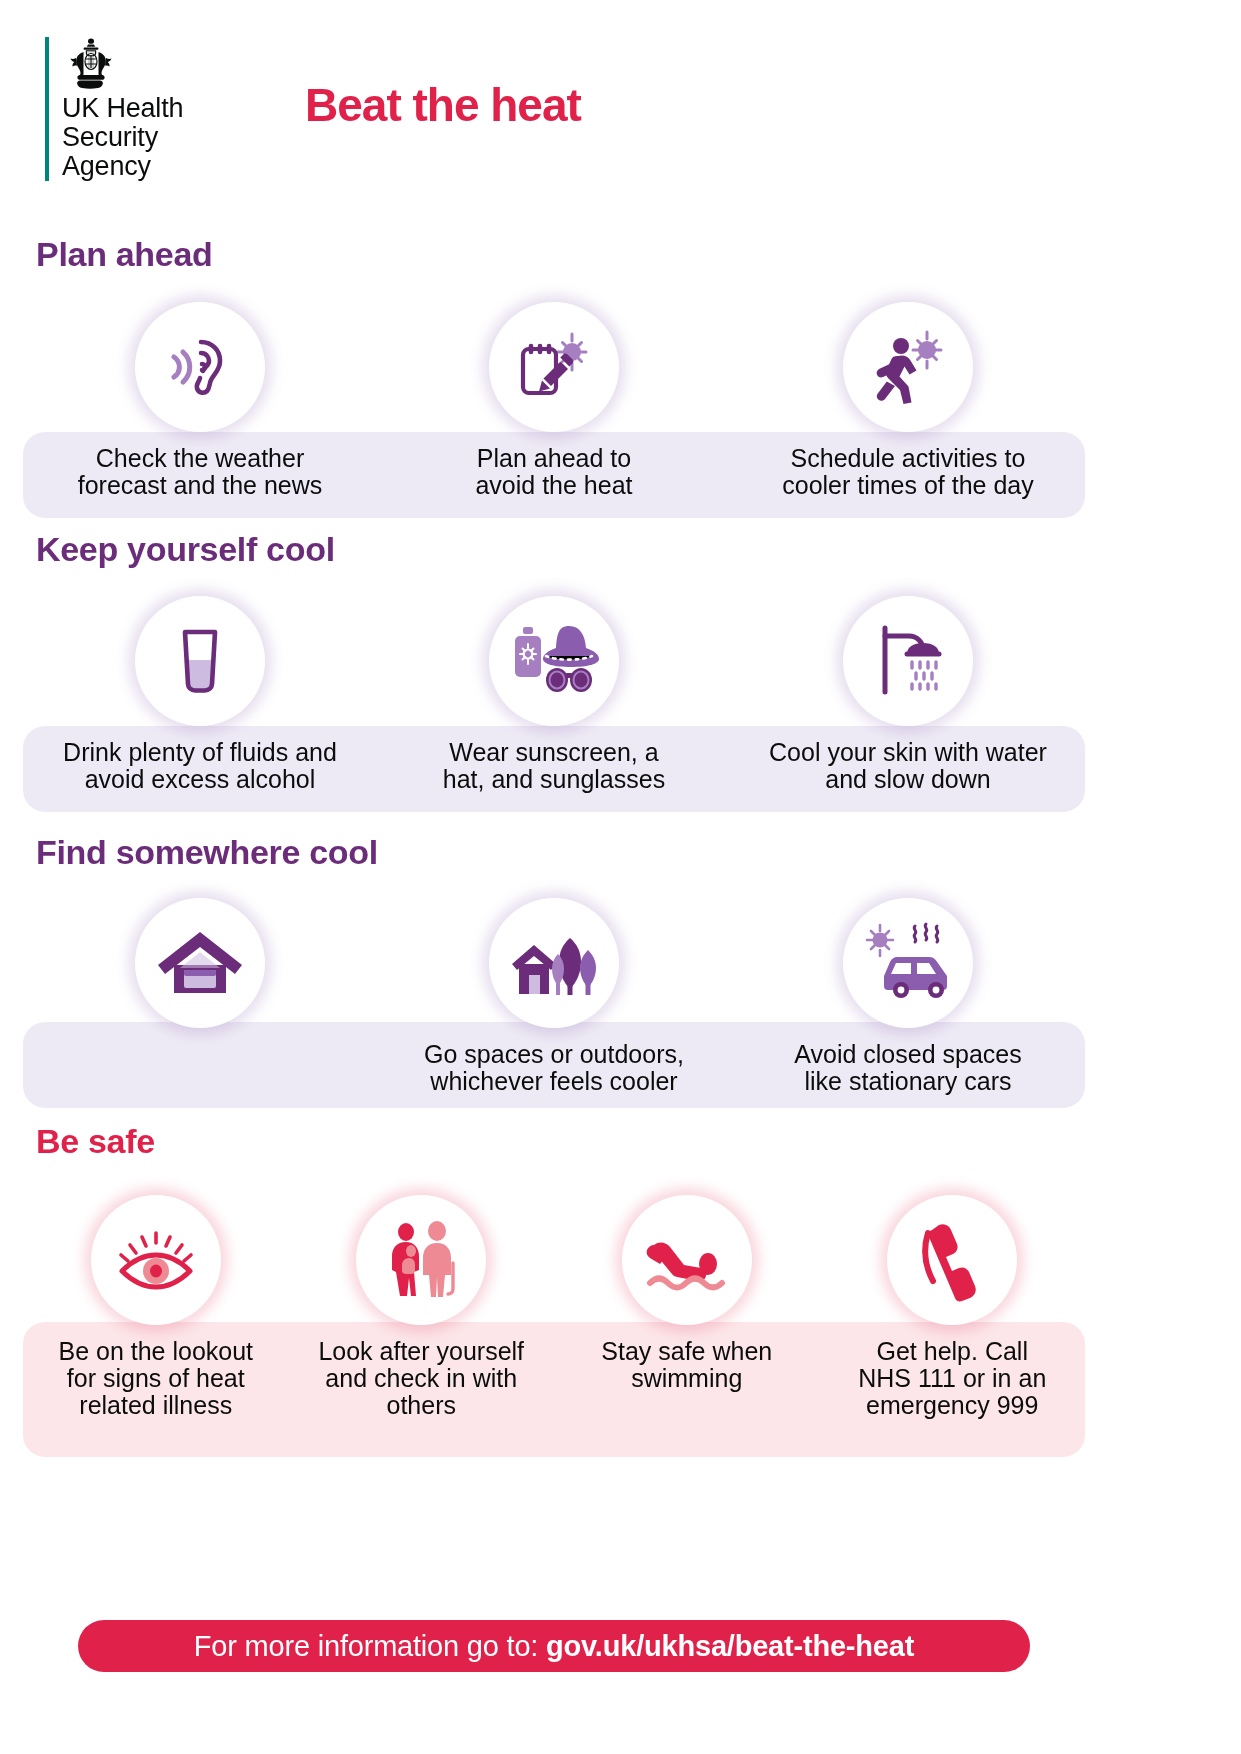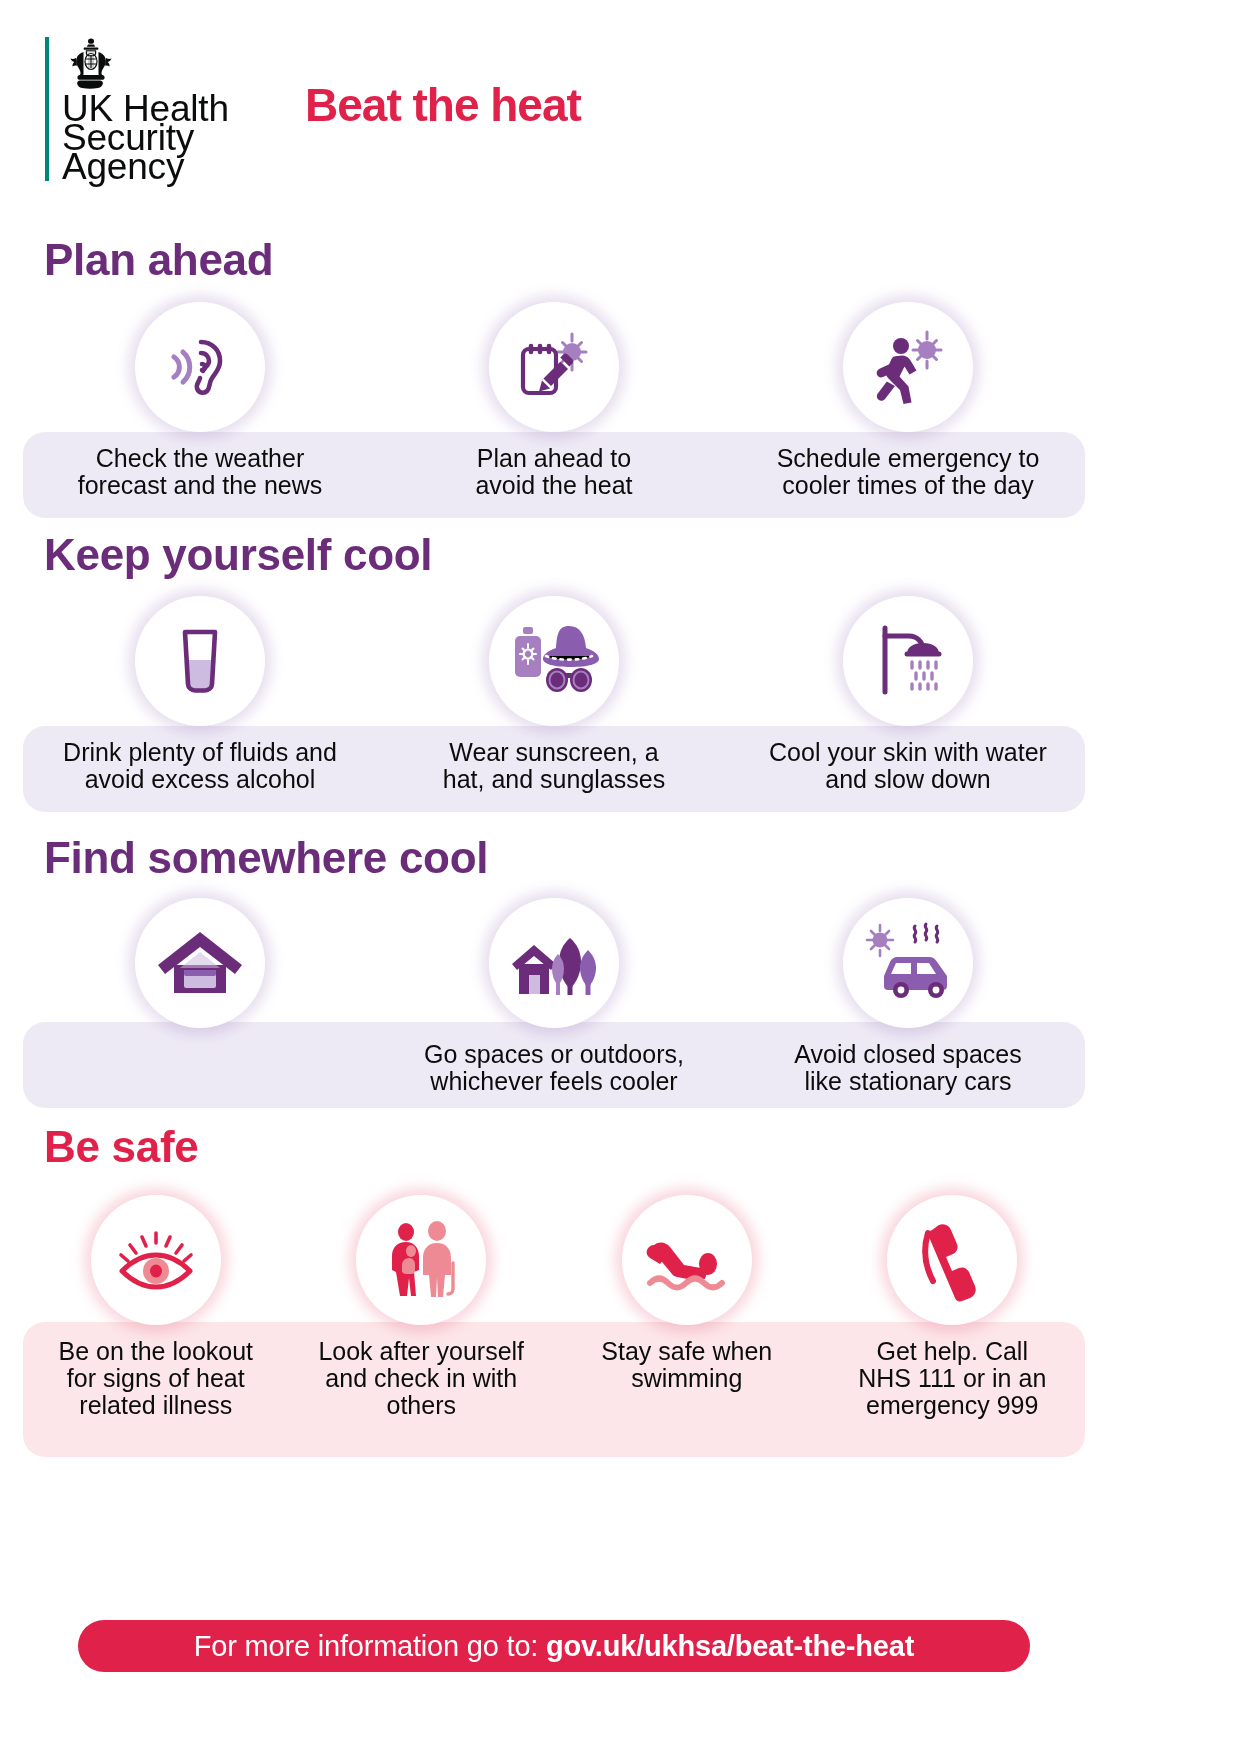--- a/index.html
+++ b/index.html
@@ -11,32 +11,32 @@
   }
   .page { position:relative; width:1241px; height:1754px; background:#fff; }
 
   
   .header { position:absolute; left:0; top:0; width:1241px; height:215px; }
   .logo { position:absolute; left:45px; top:37px; display:flex; }
   .logo-rule { width:4px; background:#00857d; border-radius:0; }
   .logo-body { margin-left:13px; }
   .crest { width:58px; height:52px; display:block; }
   .logo-text {
-    font-size:37px; line-height:29px; color:#0b0c0c; font-weight:400;
+    font-size:27px; line-height:29px; color:#0b0c0c; font-weight:400;
     letter-spacing:-0.2px; margin-top:5px; white-space:pre-line;
   }
   .main-title {
     position:absolute; left:305px; top:78px;
     font-size:46px; font-weight:bold; color:#E0214A; letter-spacing:-1px;
   }
 
   
   .section { position:absolute; left:0; width:1241px; }
   .section-title {
-    position:absolute; left:44px; font-size:44px; font-weight:bold;
+    position:absolute; left:36px; font-size:34px; font-weight:bold;
     letter-spacing:-0.3px;
   }
   .purple-title { color:#6B2C7A; }
   .red-title { color:#E0214A; }
 
   .panel {
     position:absolute; left:23px; width:1062px; border-radius:22px;
   }
   .panel-purple { background:#EEEAF5; }
   .panel-pink   { background:#FCE6E9; }
@@ -156,21 +156,21 @@
             </g>
             <circle cx="62" cy="26" r="9" fill="#A57FC0"></circle>
             <g fill="#6B2C7A">
               <circle cx="36" cy="22" r="8"></circle>
               <path d="M33 32c5-1.5 10 0 12.5 4.5l6 10-7 4-5-8-5 10 9 10 3 16-8 1.5-3.5-14-12-12c-2-2-2.5-5-1.5-8l5-11c.8-2 3-3 5.5-3z"></path>
               <path d="M31 47l-13 6c-2.5 1.2-5 0-6-2.2s0-4.8 2.5-6l13-6z"></path>
               <path d="M30 62l-10 13c-1.6 2-4.4 2.4-6.4.8s-2.4-4.4-.8-6.4l9-12z"></path>
             </g>
           </svg>
         </div>
-        <div class="caption">Schedule emergency to
+        <div class="caption">Schedule activities to
 cooler times of the day</div>
       </div>
     </div>
   </div>
 
   <div class="section">
     <div class="section-title purple-title" style="top:530px;">Keep yourself cool</div>
     <div class="panel panel-purple" style="top:726px; height:86px;"></div>
     <div class="cards" style="top:596px;">
 

